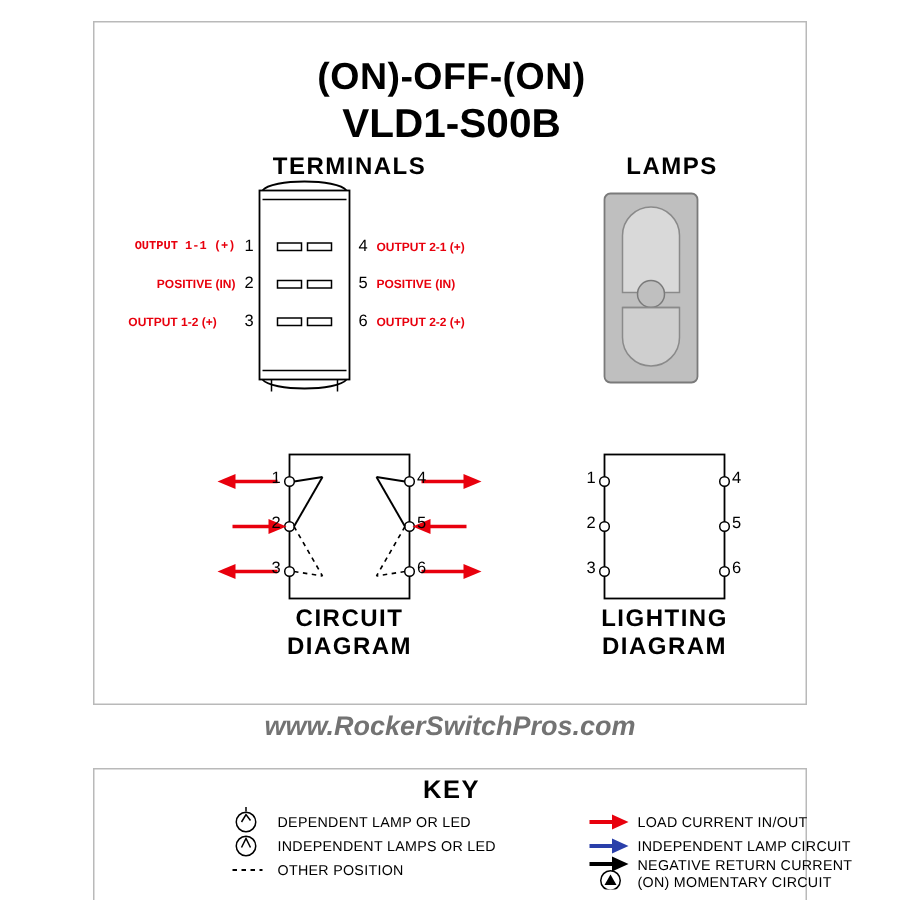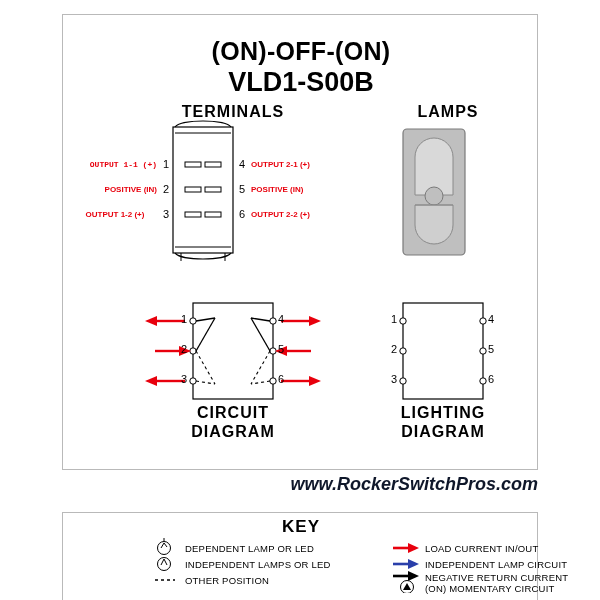--- a/index.html
+++ b/index.html
@@ -71,25 +71,25 @@
     text-align: center;
     line-height: 19px;
   }
   .circuit-caption { left: 105px; top: 388px; width: 130px; }
   .lighting-caption { left: 310px; top: 388px; width: 140px; }
 
   .url {
     position: absolute;
     left: 62px; top: 474px;
     width: 476px;
-    text-align: right;
+    text-align: center;
     font-size: 18px;
     font-style: italic;
     font-weight: bold;
-    color: #0f172a;
+    color: #737373;
   }
   .key-title {
     position: absolute;
     left: 0; top: 4px;
     width: 476px;
     text-align: center;
     font-size: 17px;
     font-weight: bold;
     letter-spacing: 1px;
   }

